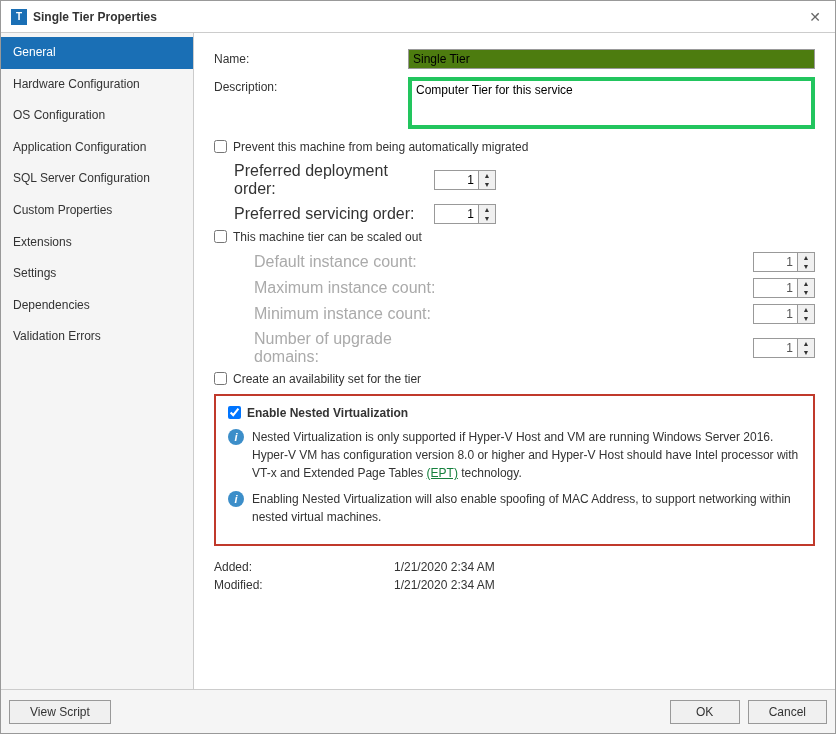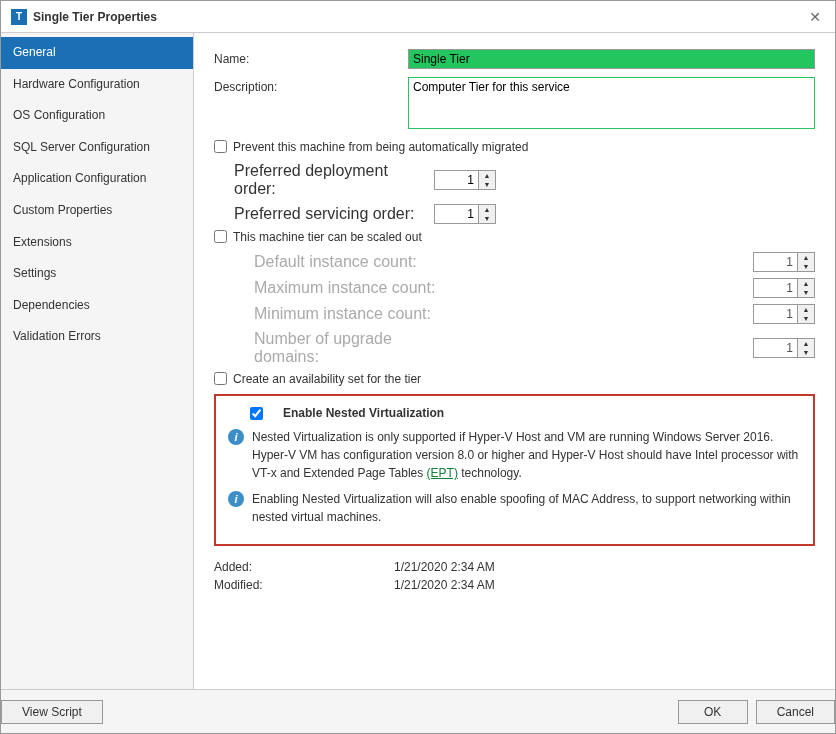--- a/index.html
+++ b/index.html
@@ -105,27 +105,27 @@
     }
     .form-value {
       flex: 1;
     }
     .text-input {
       width: 100%;
       padding: 2px 4px;
       border: 1px solid #999;
       font-size: 12px;
       font-family: inherit;
-      background: #22c55e;
+      background: #4d7c0f;
     }
     .textarea-input {
       width: 100%;
       height: 52px;
       padding: 2px 4px;
-      border: 1px solid #22c55e;
+      border: 4px solid #22c55e;
       font-size: 12px;
       font-family: inherit;
       background: white;
       resize: none;
     }
     .checkbox-row {
       display: flex;
       gap: 6px;
       margin-bottom: 8px;
       font-size: 12px;
@@ -185,27 +185,26 @@
       padding: 0;
     }
     .nested-virt-box {
       border: 2px solid #c0392b;
       padding: 10px 12px;
       margin-top: 8px;
       background: white;
     }
     .nested-virt-checkbox {
       display: flex;
-      align-items: center;
-      gap: 20px;
+      align-items: flex-start;
+      gap: 6px;
       margin-bottom: 8px;
       font-size: 12px;
       font-weight: 600;
       color: #333;
-      margin-left: 22px;
     }
     .info-block {
       display: flex;
       align-items: flex-start;
       gap: 8px;
       margin-bottom: 8px;
       font-size: 12px;
       color: #333;
       line-height: 1.5;
     }
@@ -235,21 +234,21 @@
       font-size: 12px;
       color: #333;
     }
     .metadata-label {
       width: 180px;
       min-width: 180px;
     }
     .footer {
       background: #f5f5f5;
       border-top: 1px solid #ccc;
-      padding: 8px 0;
+      padding: 8px 8px;
       display: flex;
       align-items: center;
       justify-content: space-between;
       height: 44px;
     }
     .footer-right {
       display: flex;
       gap: 8px;
     }
     .btn {
@@ -287,22 +286,22 @@
     </div>
     <div class="close-btn">✕</div>
   </div>
 
   <div class="content">
 
     <div class="sidebar">
       <div class="sidebar-item active">General</div>
       <div class="sidebar-item">Hardware Configuration</div>
       <div class="sidebar-item">OS Configuration</div>
+      <div class="sidebar-item">Application Configuration</div>
       <div class="sidebar-item">SQL Server Configuration</div>
-      <div class="sidebar-item">Application Configuration</div>
       <div class="sidebar-item">Custom Properties</div>
       <div class="sidebar-item">Extensions</div>
       <div class="sidebar-item">Settings</div>
       <div class="sidebar-item">Dependencies</div>
       <div class="sidebar-item">Validation Errors</div>
     </div>
 
     <div class="main-content">
 
       <div class="form-row">

